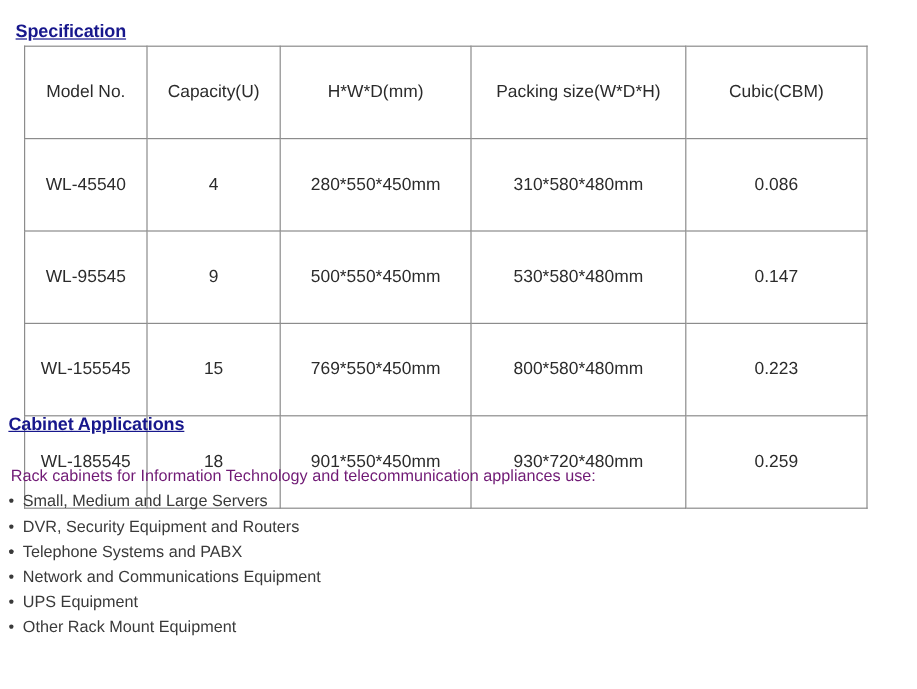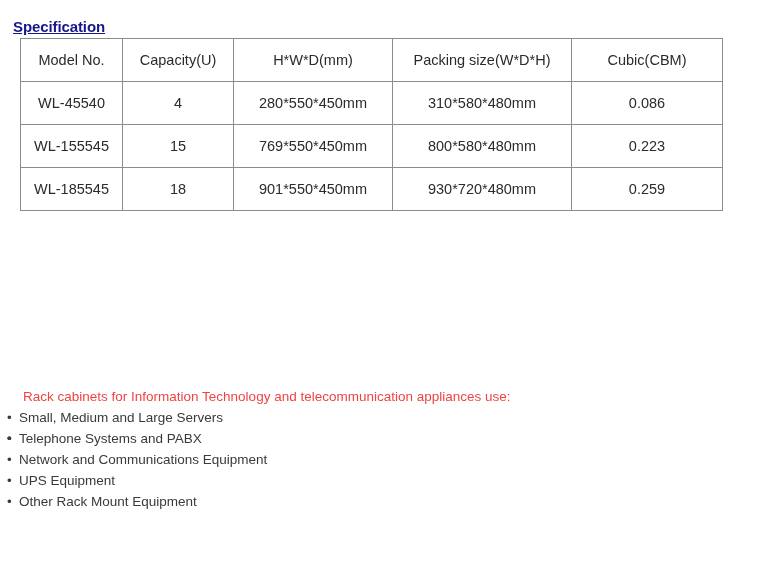--- a/index.html
+++ b/index.html
@@ -62,21 +62,21 @@
     width: 702px;
     table-layout: fixed;
     border: 1px solid #4a4a4a;
     background: #ffffff;
   }
 
   table.spec-table td,
   table.spec-table th {
     border: 1px solid #8c8c8c;
     height: 42px;
-    padding: 0 4px;
+    padding: 17px 4px;
     text-align: center;
     vertical-align: middle;
     font-family: "Liberation Sans", sans-serif;
     font-size: 14.5px;
     font-weight: normal;
     color: #2b2b2b;
     line-height: 18px;
     white-space: nowrap;
     overflow: hidden;
   }
@@ -96,23 +96,23 @@
   .apps-body {
     position: absolute;
     left: 7px;
     top: 386px;
     width: 740px;
   }
 
   .apps-intro {
     font-family: "Liberation Sans", sans-serif;
     font-size: 13.5px;
-    color: #ef4444;
+    color: #701a75;
     line-height: 21px;
-    margin: 0 0 0 16px;
+    margin: 0 0 0 2px;
     white-space: nowrap;
   }
 
   ul.apps-list {
     list-style: none;
     margin: 0;
     padding: 0;
   }
 
   ul.apps-list li {
@@ -163,47 +163,58 @@
       </thead>
       <tbody>
         <tr>
           <td>WL-45540</td>
           <td>4</td>
           <td>280*550*450mm</td>
           <td>310*580*480mm</td>
           <td>0.086</td>
         </tr>
         <tr>
+          <td>WL-95545</td>
+          <td>9</td>
+          <td>500*550*450mm</td>
+          <td>530*580*480mm</td>
+          <td>0.147</td>
+        </tr>
+        <tr>
           <td>WL-155545</td>
           <td>15</td>
           <td>769*550*450mm</td>
           <td>800*580*480mm</td>
           <td>0.223</td>
         </tr>
         <tr>
           <td>WL-185545</td>
           <td>18</td>
           <td>901*550*450mm</td>
           <td>930*720*480mm</td>
           <td>0.259</td>
         </tr>
       </tbody>
     </table>
   </div>
 
+  <div id="apps-heading-wrap">
+    <span class="section-heading">Cabinet Applications</span>
+  </div>
 
   <div class="apps-body">
     <p class="apps-intro">Rack cabinets for Information Technology and telecommunication appliances use:</p>
     <ul class="apps-list">
       <li>
         <span class="bullet-glyph">•</span>
         <span>Small, Medium and Large Servers</span>
       </li>
       <li>
         <span class="bullet-glyph">•</span>
+        <span>DVR, Security Equipment and Routers</span>
       </li>
       <li>
         <span class="bullet-glyph">•</span>
       </li>
       <li>
         <span class="bullet-glyph">•</span>
         <span>Telephone Systems and PABX</span>
       </li>
       <li>
         <span class="bullet-glyph">•</span>

